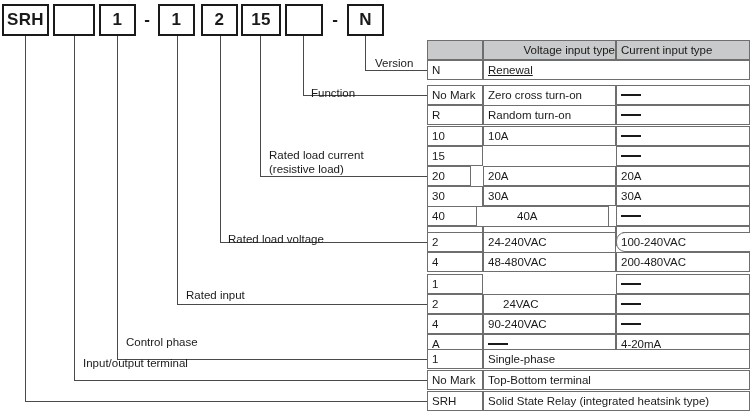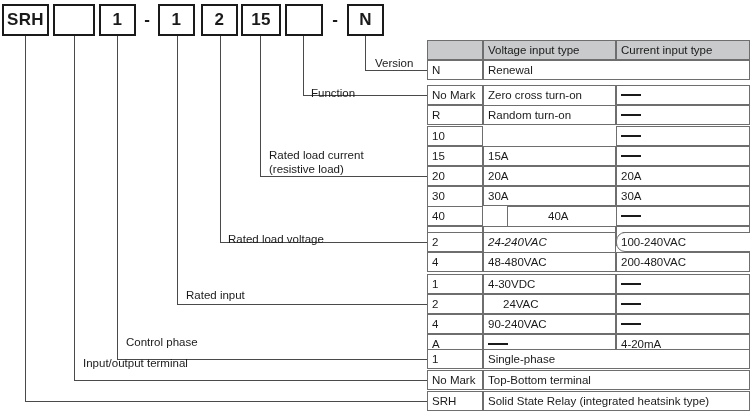--- a/index.html
+++ b/index.html
@@ -41,55 +41,54 @@
     <div class="codebox" style="left: 99px; width: 37px;">1</div>
     <div class="codebox" style="left: 158px; width: 37px;">1</div>
     <div class="codebox" style="left: 201px; width: 37px;">2</div>
     <div class="codebox" style="left: 241px; width: 40px;">15</div>
     <div class="codebox" style="left: 285px; width: 38px;"></div>
     <div class="codebox" style="left: 347px; width: 37px;">N</div>
     <div class="dash" style="left: 136px; width: 22px;">-</div>
     <div class="dash" style="left: 323px; width: 24px;">-</div>
     <div class="tbl" style="left: 427px; top: 38px; width: 323px;"></div>
     <div class="cell hdr" style="left: 427px; top: 40px; width: 56px; height: 20px;"></div>
-    <div class="cell hdr" style="left: 483px; top: 40px; width: 133px; height: 20px;">Voltage input type</div>
+    <div class="cell hdr" style="left: 483px; top: 40px; width: 133px; height: 20px; text-align: right;">Voltage input type</div>
     <div class="cell hdr" style="left: 616px; top: 40px; width: 134px; height: 20px;">Current input type</div>
     <div class="cell" style="left: 427px; top: 60px; width: 56px; height: 20px;">N</div>
-    <div class="cell" style="left: 483px; top: 60px; width: 267px; height: 20px;">Renewal</div>
+    <div class="cell" style="left: 483px; top: 60px; width: 267px; height: 20px; text-decoration: underline;">Renewal</div>
     <div class="cell" style="left: 427px; top: 85px; width: 56px; height: 20px;">No Mark</div>
     <div class="cell" style="left: 483px; top: 85px; width: 133px; height: 36px;">Zero cross turn-on</div>
     <div class="cell" style="left: 616px; top: 85px; width: 134px; height: 20px;"><span class="dashglyph"></span></div>
     <div class="cell" style="left: 427px; top: 105px; width: 56px; height: 20px;">R</div>
     <div class="cell" style="left: 483px; top: 105px; width: 133px; height: 20px;">Random turn-on</div>
     <div class="cell" style="left: 616px; top: 105px; width: 134px; height: 20px;"><span class="dashglyph"></span></div>
     <div class="cell" style="left: 427px; top: 126px; width: 56px; height: 20px;">10</div>
+    <div class="cell" style="left: 483px; top: 126px; width: 133px; height: 20px;">10A</div>
     <div class="cell" style="left: 616px; top: 126px; width: 134px; height: 20px;"><span class="dashglyph"></span></div>
     <div class="cell" style="left: 427px; top: 146px; width: 56px; height: 20px;">15</div>
-    <div class="cell" style="left: 483px; top: 146px; width: 133px; height: 20px;">15A</div>
     <div class="cell" style="left: 616px; top: 146px; width: 134px; height: 20px;"><span class="dashglyph"></span></div>
-    <div class="cell" style="left: 427px; top: 166px; width: 56px; height: 20px;">20</div>
+    <div class="cell" style="left: 427px; top: 166px; width: 44px; height: 20px;">20</div>
     <div class="cell" style="left: 483px; top: 166px; width: 133px; height: 20px;">20A</div>
     <div class="cell" style="left: 616px; top: 166px; width: 134px; height: 20px;">20A</div>
     <div class="cell" style="left: 427px; top: 186px; width: 56px; height: 36px;">30</div>
     <div class="cell" style="left: 483px; top: 186px; width: 133px; height: 20px;">30A</div>
     <div class="cell" style="left: 616px; top: 186px; width: 134px; height: 20px;">30A</div>
     <div class="cell" style="left: 427px; top: 206px; width: 56px; height: 20px;">40</div>
-    <div class="cell" style="left: 507px; top: 206px; width: 133px; height: 28px; padding-left: 40px;">40A</div>
+    <div class="cell" style="left: 476px; top: 206px; width: 133px; height: 28px; padding-left: 40px;">40A</div>
     <div class="cell" style="left: 616px; top: 206px; width: 134px; height: 20px;"><span class="dashglyph"></span></div>
     <div class="cell" style="left: 427px; top: 226px; width: 56px; height: 20px;">60</div>
     <div class="cell" style="left: 483px; top: 226px; width: 133px; height: 20px;">60A</div>
     <div class="cell" style="left: 616px; top: 226px; width: 134px; height: 20px;">60A</div>
     <div class="cell" style="left: 427px; top: 232px; width: 56px; height: 20px;">2</div>
-    <div class="cell" style="left: 483px; top: 232px; width: 133px; height: 32px; font-style: italic;">24-240VAC</div>
+    <div class="cell" style="left: 483px; top: 232px; width: 133px; height: 32px;">24-240VAC</div>
     <div class="cell" style="left: 616px; top: 232px; width: 160px; height: 20px; border-radius: 9px;">100-240VAC</div>
     <div class="cell" style="left: 427px; top: 252px; width: 56px; height: 20px;">4</div>
     <div class="cell" style="left: 483px; top: 252px; width: 133px; height: 20px;">48-480VAC</div>
     <div class="cell" style="left: 616px; top: 252px; width: 134px; height: 20px;">200-480VAC</div>
     <div class="cell" style="left: 427px; top: 274px; width: 56px; height: 20px;">1</div>
-    <div class="cell" style="left: 483px; top: 274px; width: 133px; height: 20px;">4-30VDC</div>
     <div class="cell" style="left: 616px; top: 274px; width: 134px; height: 20px;"><span class="dashglyph"></span></div>
     <div class="cell" style="left: 427px; top: 294px; width: 56px; height: 20px;">2</div>
     <div class="cell" style="left: 483px; top: 294px; width: 133px; height: 20px; padding-left: 19px;">24VAC</div>
     <div class="cell" style="left: 616px; top: 294px; width: 134px; height: 20px;"><span class="dashglyph"></span></div>
     <div class="cell" style="left: 427px; top: 314px; width: 56px; height: 20px;">4</div>
     <div class="cell" style="left: 483px; top: 314px; width: 133px; height: 20px;">90-240VAC</div>
     <div class="cell" style="left: 616px; top: 314px; width: 134px; height: 20px;"><span class="dashglyph"></span></div>
     <div class="cell" style="left: 427px; top: 334px; width: 56px; height: 20px;">A</div>
     <div class="cell" style="left: 483px; top: 334px; width: 133px; height: 20px;"><span class="dashglyph"></span></div>
     <div class="cell" style="left: 616px; top: 334px; width: 134px; height: 20px;">4-20mA</div>

